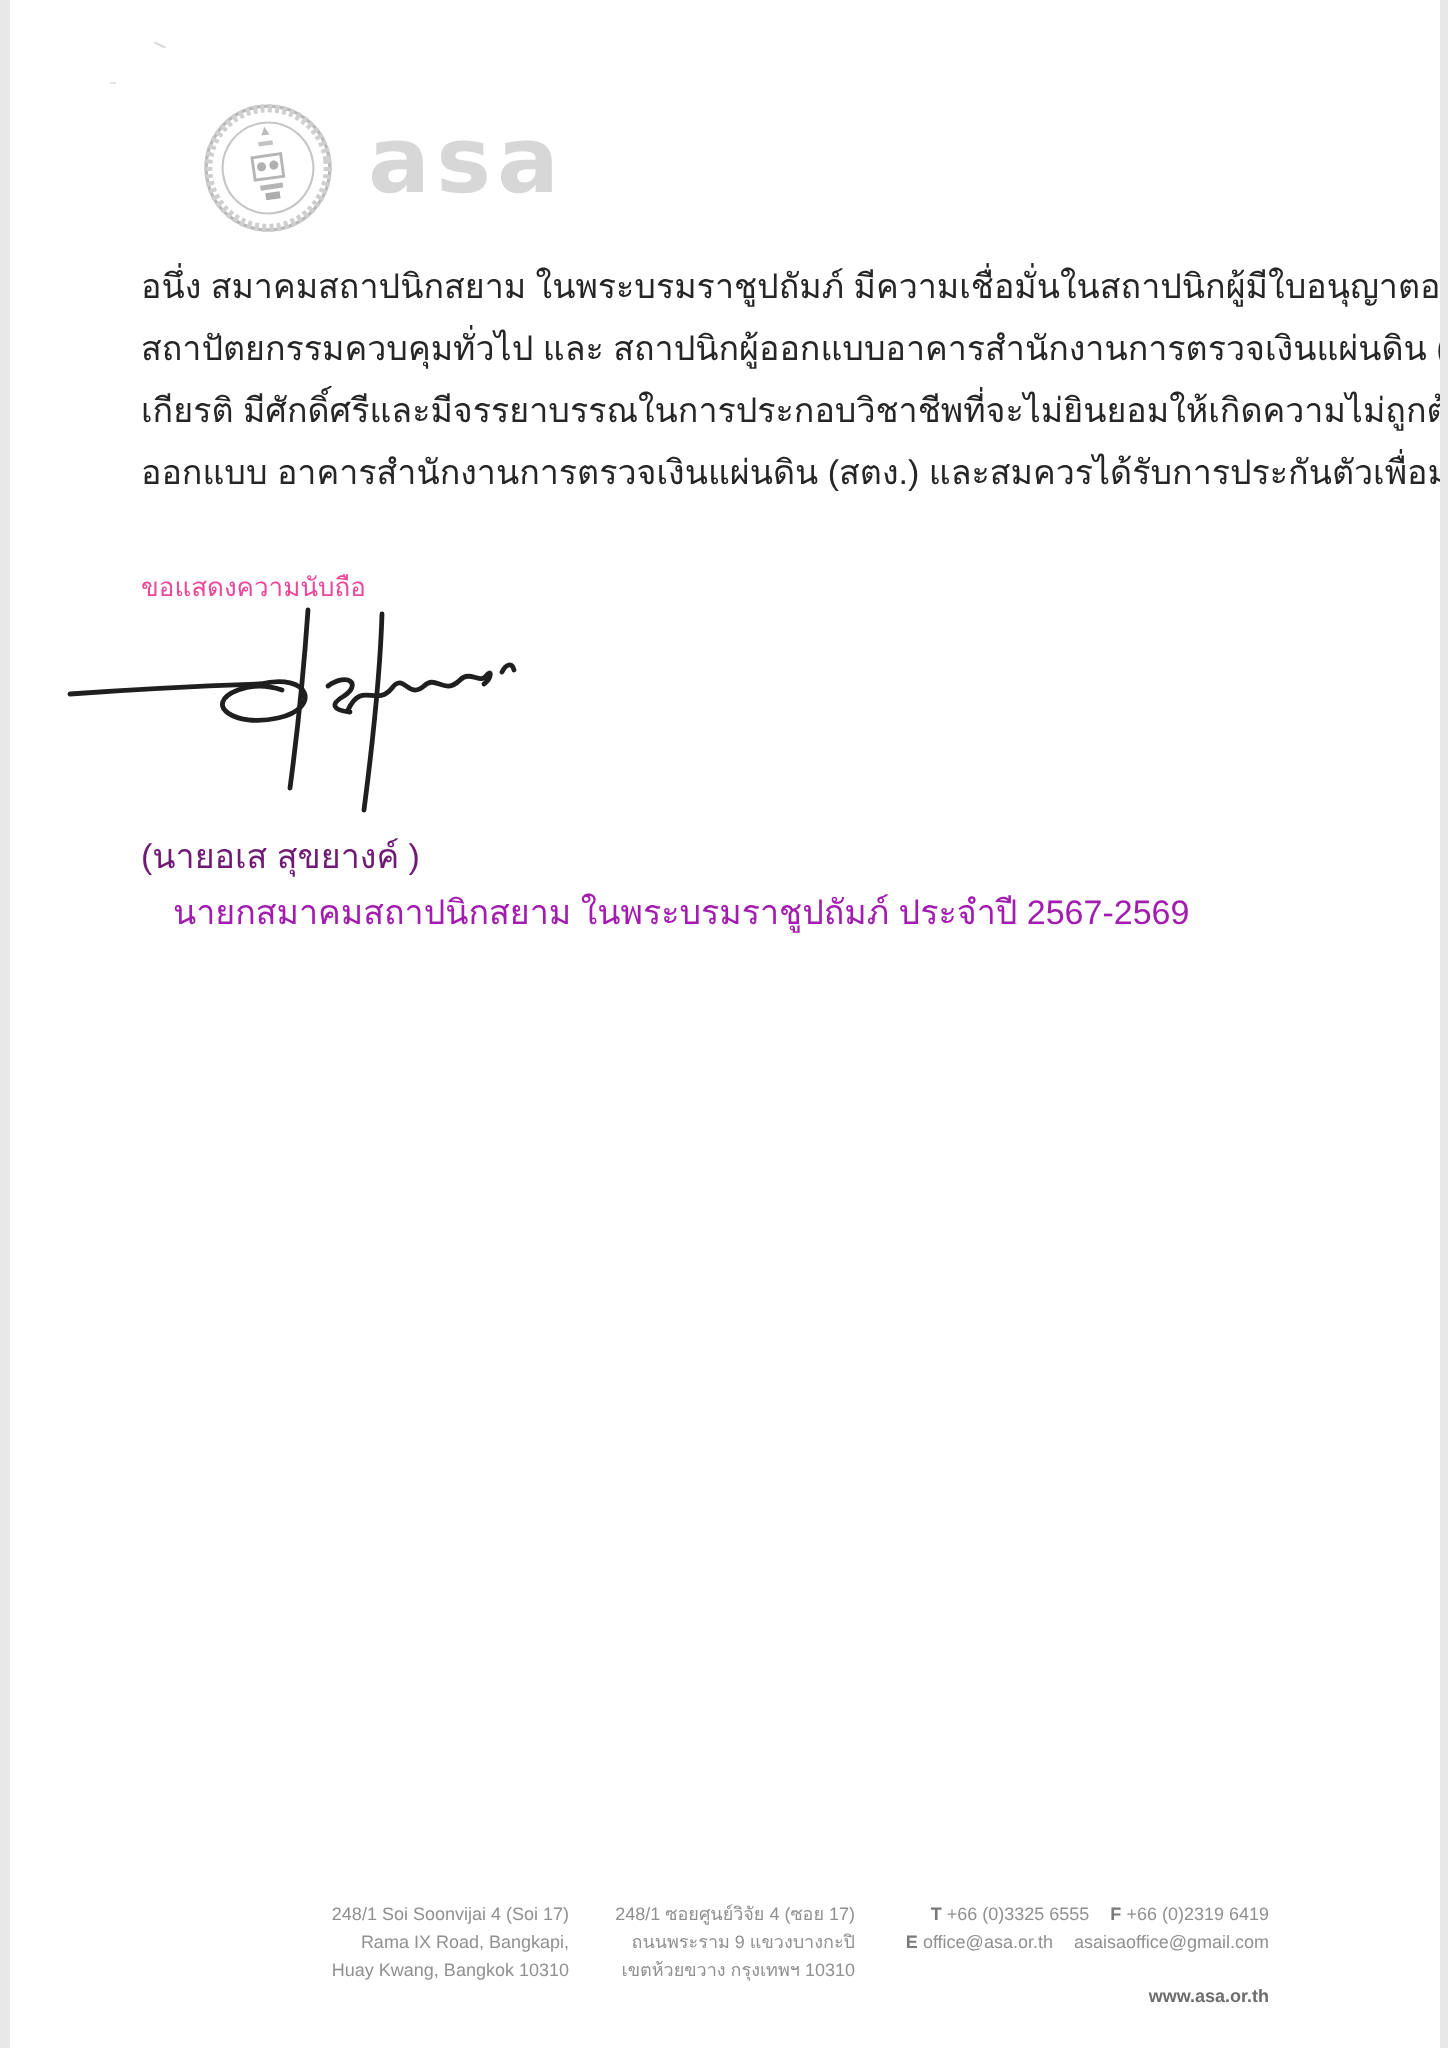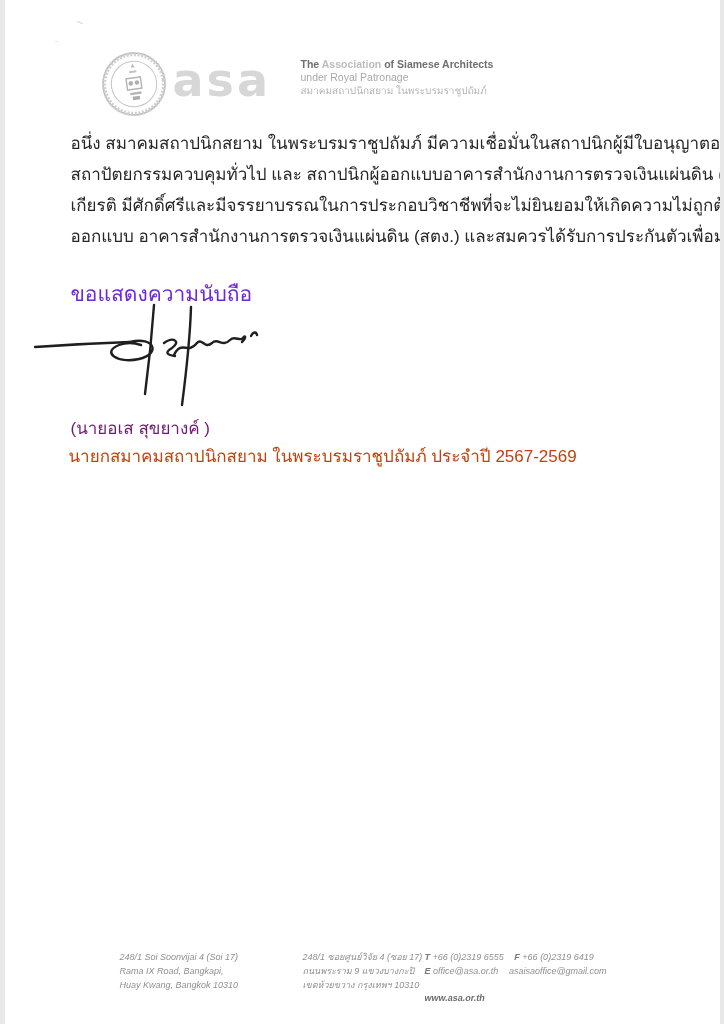--- a/index.html
+++ b/index.html
@@ -1,46 +1,46 @@
 <!DOCTYPE html>
 <html><head>
 <meta charset="utf-8">
 <style>
   html,body{margin:0;padding:0;background:#e8e8e8;}
   .page{
     position:relative;width:715px;height:1024px;background:#ffffff;
     margin:0 auto;overflow:hidden;
-    font-family:"Liberation Sans","DejaVu Sans",sans-serif;color:#222;
+    font-family:"Liberation Sans","DejaVu Sans",sans-serif;color:#222;text-align:right;
   }
   
   .seal{position:absolute;left:96px;top:51px;width:66px;height:66px;transform:rotate(-8deg);}
   .asa-wordmark{
     position:absolute;left:168px;top:56px;width:110px;height:52px;
     font-weight:700;font-size:46px;line-height:48px;color:#d7d7d7;
     letter-spacing:3px;font-family:"DejaVu Sans","Liberation Sans",sans-serif;
   }
   .org-block{position:absolute;left:296px;top:58px;font-size:10.5px;line-height:13px;}
   .org-line1{color:#6f6f6f;font-weight:700;}
   .org-line1 .light{color:#bcbcbc;font-weight:700;}
   .org-line2{color:#a9a9a9;}
   .org-line3{color:#b3b3b3;font-size:10px;}
   
   .speck{position:absolute;background:#bdbdbd;}
   .speck1{left:72px;top:22px;width:6px;height:1px;transform:rotate(25deg);opacity:.6;}
   .speck2{left:50px;top:41px;width:3px;height:1px;opacity:.4;}
   
   .paragraph{position:absolute;left:66px;top:128px;width:600px;font-size:17px;color:#262626;}
   .paragraph .pline{height:31px;line-height:31px;white-space:nowrap;}
-  .closing{position:absolute;left:66px;top:283px;font-size:21px;line-height:22px;color:#6d28d9;}
+  .closing{position:absolute;left:66px;top:283px;font-size:13px;line-height:22px;color:#ec4899;}
   .signature{position:absolute;left:28px;top:298px;width:232px;height:114px;}
   .signer-name{position:absolute;left:66px;top:414px;font-size:17px;color:#701a75;}
-  .signer-title{position:absolute;left:64px;top:442px;font-size:17px;color:#c2410c;white-space:nowrap;}
+  .signer-title{position:absolute;left:82px;top:442px;font-size:17px;color:#a21caf;white-space:nowrap;}
   
   .footer{position:absolute;left:0;top:950px;width:724px;font-size:9px;line-height:14px;color:#909090;}
-  .f-col{position:absolute;top:0;font-style:italic;}
+  .f-col{position:absolute;top:0;}
   .f-col-en{left:115px;width:165px;}
   .f-col-th{left:298px;width:125px;}
   .f-col-contact{left:420px;width:210px;}
   .f-label{font-weight:700;color:#7a7a7a;}
   .f-web{font-weight:700;color:#6d6d6d;margin-top:13px;}
   .f-sep{display:inline-block;width:8px;}
 </style>
 </head>
 <body>
 
@@ -59,25 +59,20 @@
       <circle cx="35" cy="31" r="2.2" fill="#b0b0b0"></circle>
       <path d="M31,16 l2,-4 l2,4 z" fill="#bdbdbd"></path>
       <rect x="29" y="19" width="7" height="2" fill="#c2c2c2"></rect>
       <rect x="27" y="40" width="11" height="2.4" fill="#b5b5b5"></rect>
       <rect x="29" y="44" width="7" height="3.4" fill="#adadad"></rect>
     </svg>
   </div>
 
   <div class="asa-wordmark">asa</div>
 
-  <div class="org-block">
-    <div class="org-line1"><span>The </span><span class="light">Association</span><span> of Siamese Architects</span></div>
-    <div class="org-line2">under Royal Patronage</div>
-    <div class="org-line3">สมาคมสถาปนิกสยาม ในพระบรมราชูปถัมภ์</div>
-  </div>
 
   <div class="paragraph">
     <div class="pline">อนึ่ง สมาคมสถาปนิกสยาม ในพระบรมราชูปถัมภ์ มีความเชื่อมั่นในสถาปนิกผู้มีใบอนุญาตออกแบบงาน</div>
     <div class="pline">สถาปัตยกรรมควบคุมทั่วไป และ สถาปนิกผู้ออกแบบอาคารสำนักงานการตรวจเงินแผ่นดิน (สตง.) ว่าเป็นผู้ที่มี</div>
     <div class="pline">เกียรติ มีศักดิ์ศรีและมีจรรยาบรรณในการประกอบวิชาชีพที่จะไม่ยินยอมให้เกิดความไม่ถูกต้องใด ๆ ในการ</div>
     <div class="pline">ออกแบบ อาคารสำนักงานการตรวจเงินแผ่นดิน (สตง.)  และสมควรได้รับการประกันตัวเพื่อมาชี้แจงให้ข้อมูล</div>
   </div>
 
   <div class="closing">ขอแสดงความนับถือ</div>
 
@@ -103,21 +98,21 @@
       <div>Huay Kwang, Bangkok 10310</div>
     </div>
     <div class="f-col f-col-th">
       <div>248/1 ซอยศูนย์วิจัย 4 (ซอย 17)</div>
       <div>ถนนพระราม 9 แขวงบางกะปิ</div>
       <div>เขตห้วยขวาง กรุงเทพฯ 10310</div>
     </div>
     <div class="f-col f-col-contact">
       <div>
         <span class="f-label">T</span>
-        <span>+66 (0)2319 6555</span><span class="f-sep"></span>
+        <span>+66 (0)3325 6555</span><span class="f-sep"></span>
         <span class="f-label">F</span>
         <span>+66 (0)2319 6419</span>
       </div>
       <div>
         <span class="f-label">E</span>
         <span>office@asa.or.th</span><span class="f-sep"></span>
         <span>asaisaoffice@gmail.com</span>
       </div>
       <div class="f-web">www.asa.or.th</div>
     </div>

